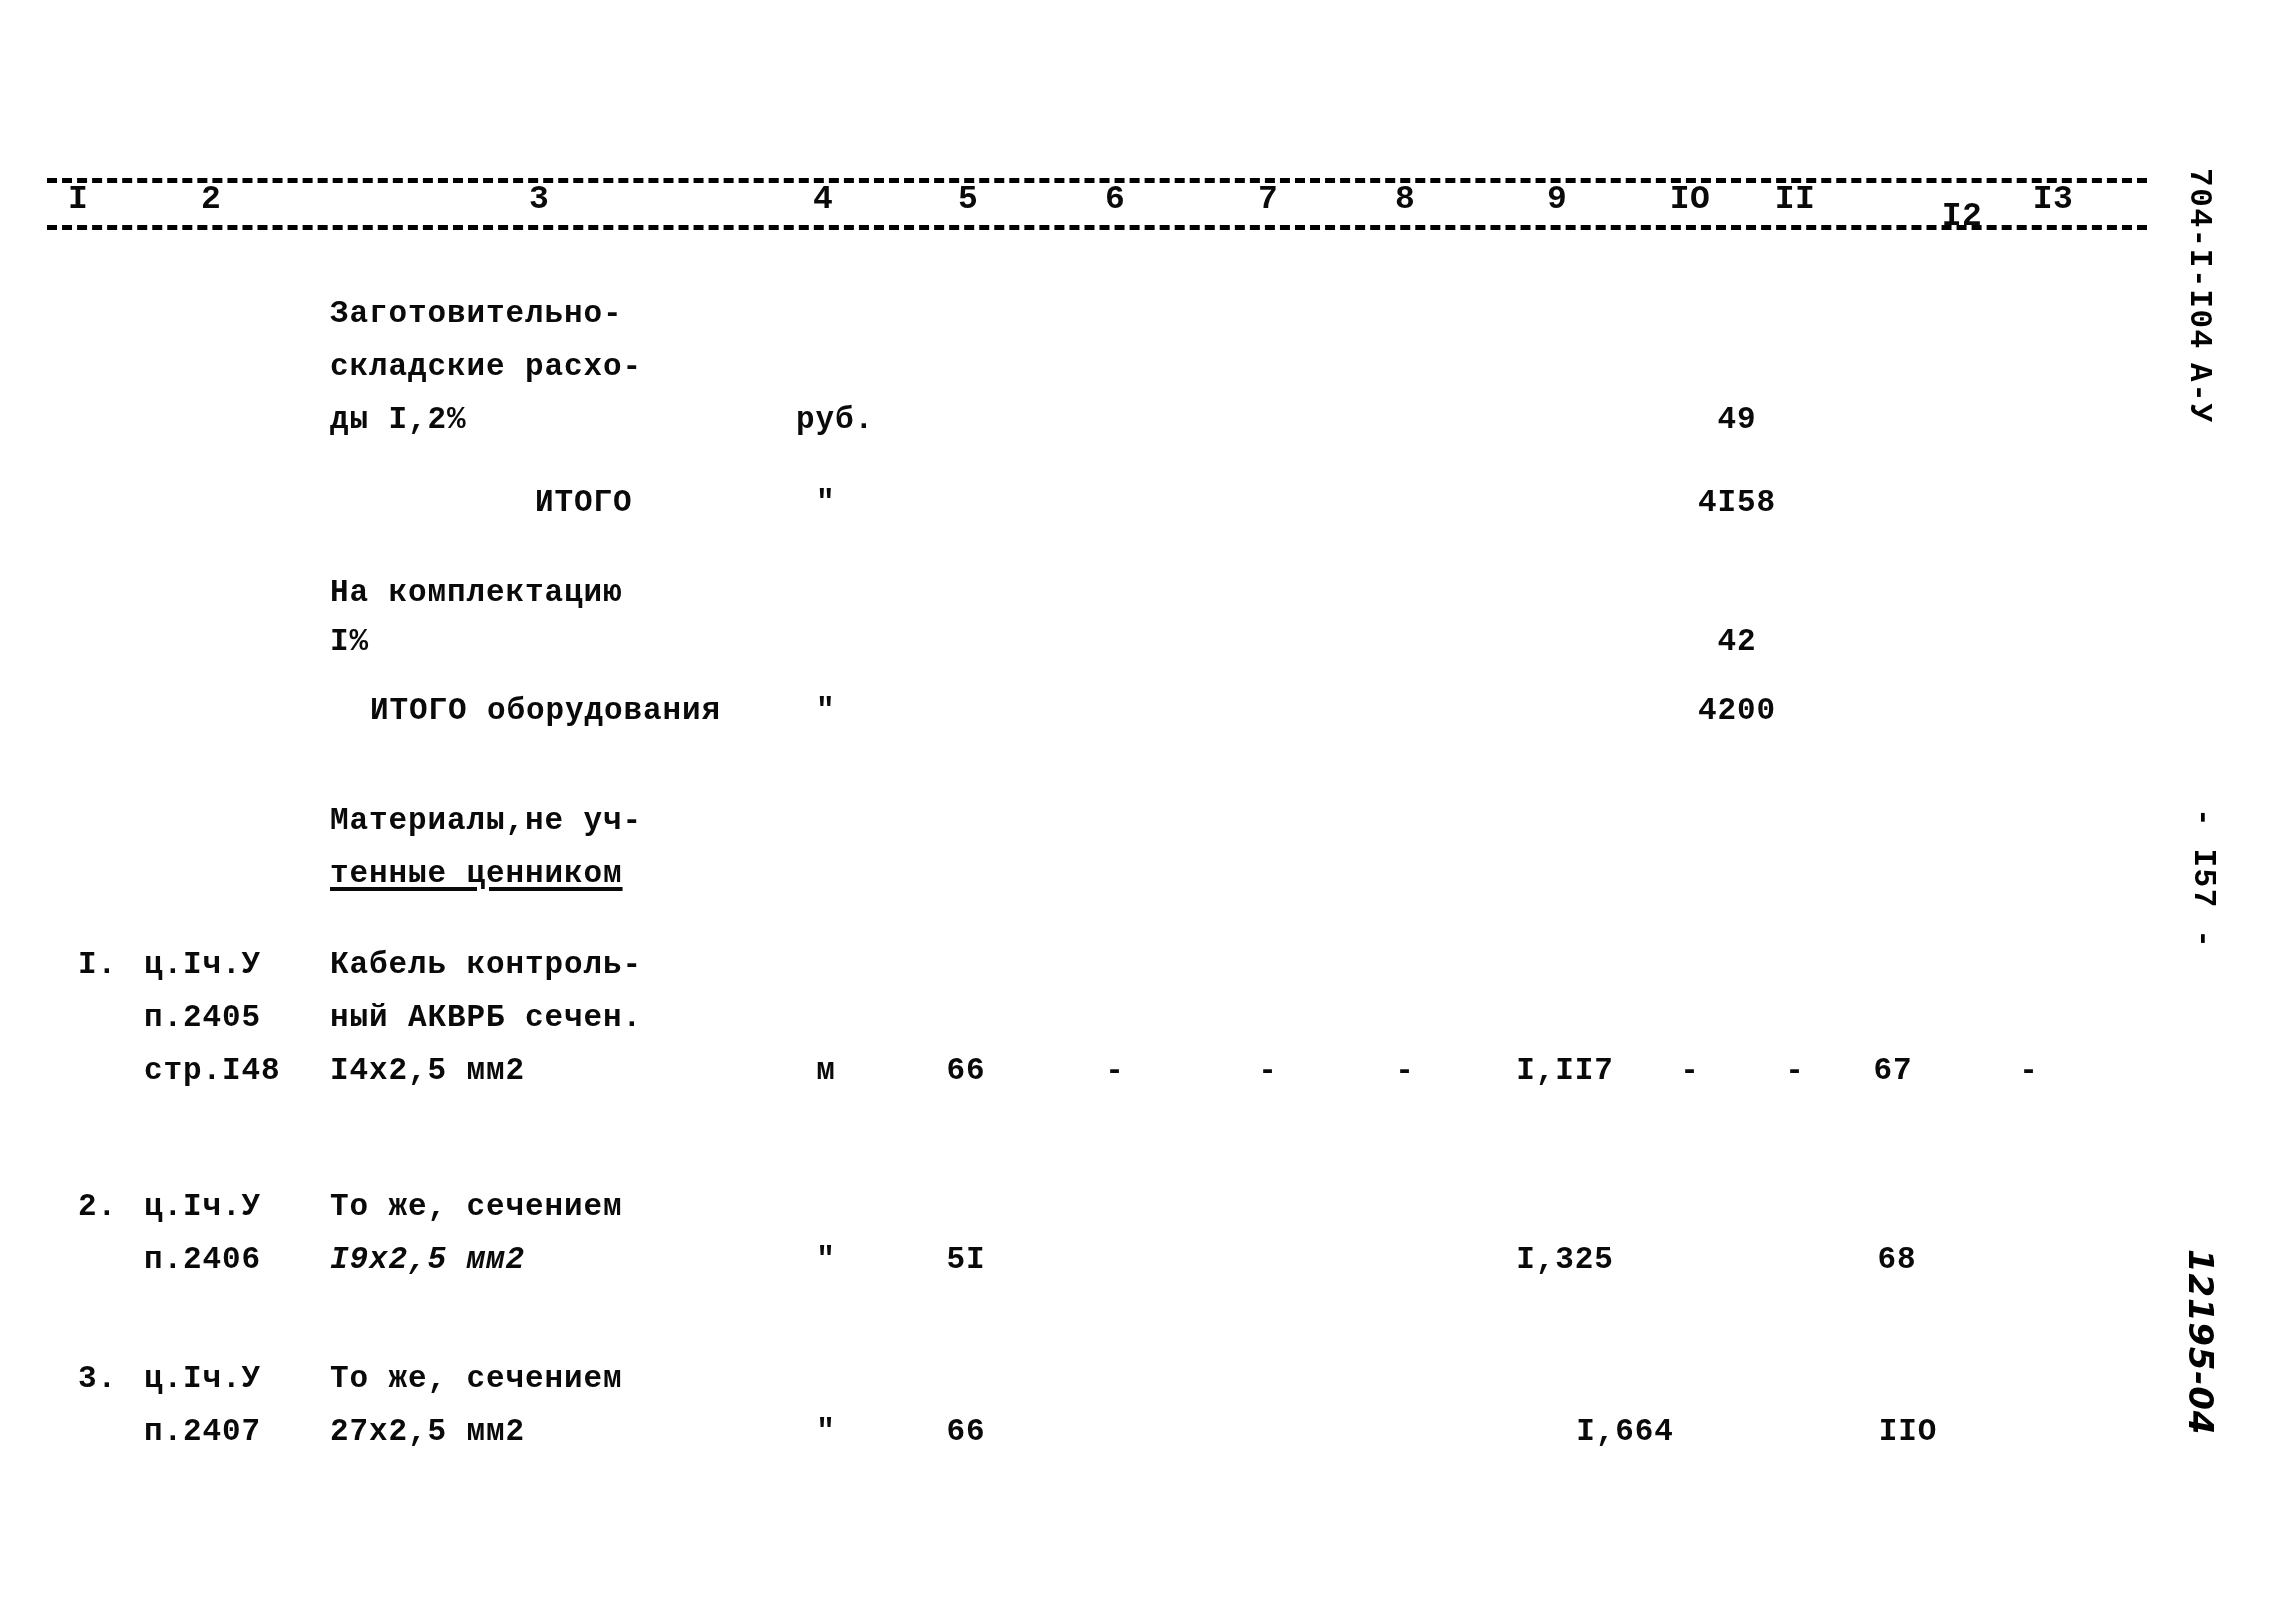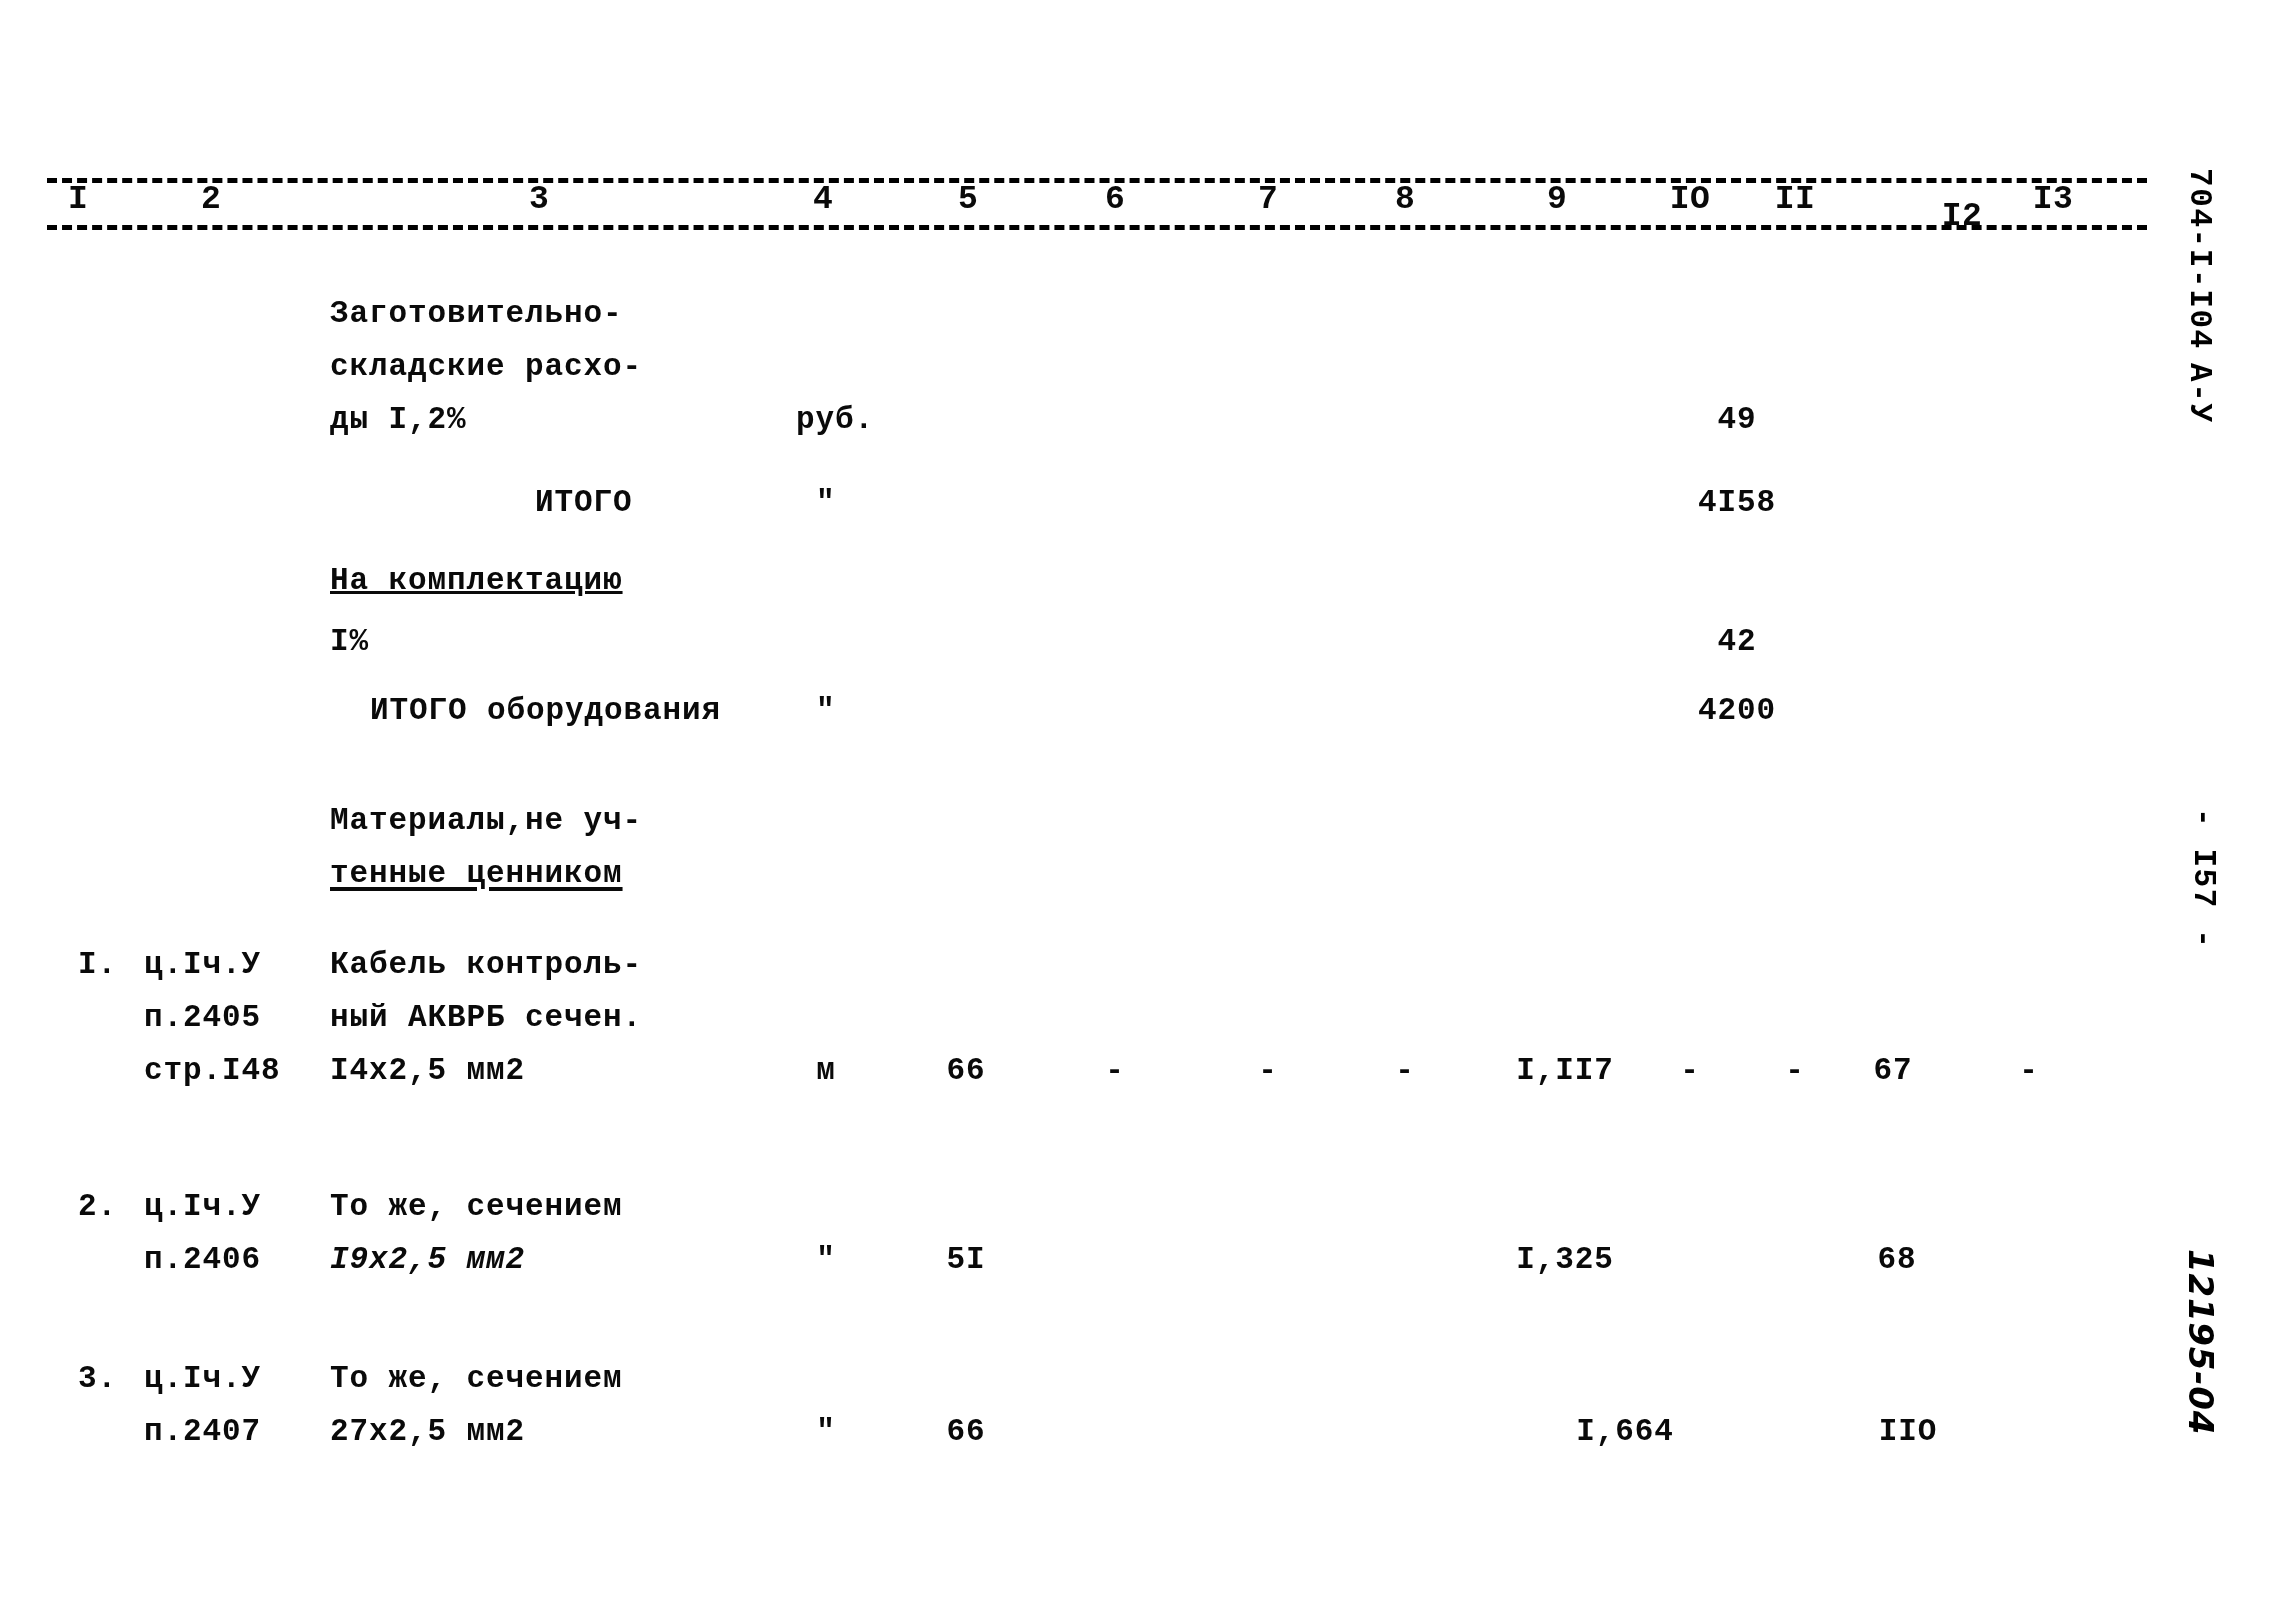--- a/index.html
+++ b/index.html
@@ -82,21 +82,21 @@
   <div class="cell" style="left:330px;top:295px;">Заготовительно-</div>
   <div class="cell" style="left:330px;top:348px;">складские расхо-</div>
   <div class="cell" style="left:330px;top:401px;">ды I,2%</div>
   <div class="cell" style="left:796px;top:401px;">руб.</div>
   <div class="cell center" style="left:1737px;top:401px;">49</div>
 
   <div class="cell" style="left:535px;top:484px;">ИТОГО</div>
   <div class="cell" style="left:816px;top:484px;">"</div>
   <div class="cell center" style="left:1737px;top:484px;">4I58</div>
 
-  <div class="cell" style="left:330px;top:562px;text-decoration:underline;">На комплектацию</div>
+  <div class="cell" style="left:330px;top:574px;">На комплектацию</div>
   <div class="cell" style="left:330px;top:623px;">I%</div>
   <div class="cell center" style="left:1737px;top:623px;">42</div>
 
   <div class="cell" style="left:330px;top:692px;margin-left:40px;">ИТОГО оборудования</div>
   <div class="cell" style="left:816px;top:692px;">"</div>
   <div class="cell center" style="left:1737px;top:692px;">4200</div>
 
   <div class="cell" style="left:330px;top:802px;">Материалы,не уч-</div>
   <div class="cell underline" style="left:330px;top:855px;">тенные ценником</div>
 

